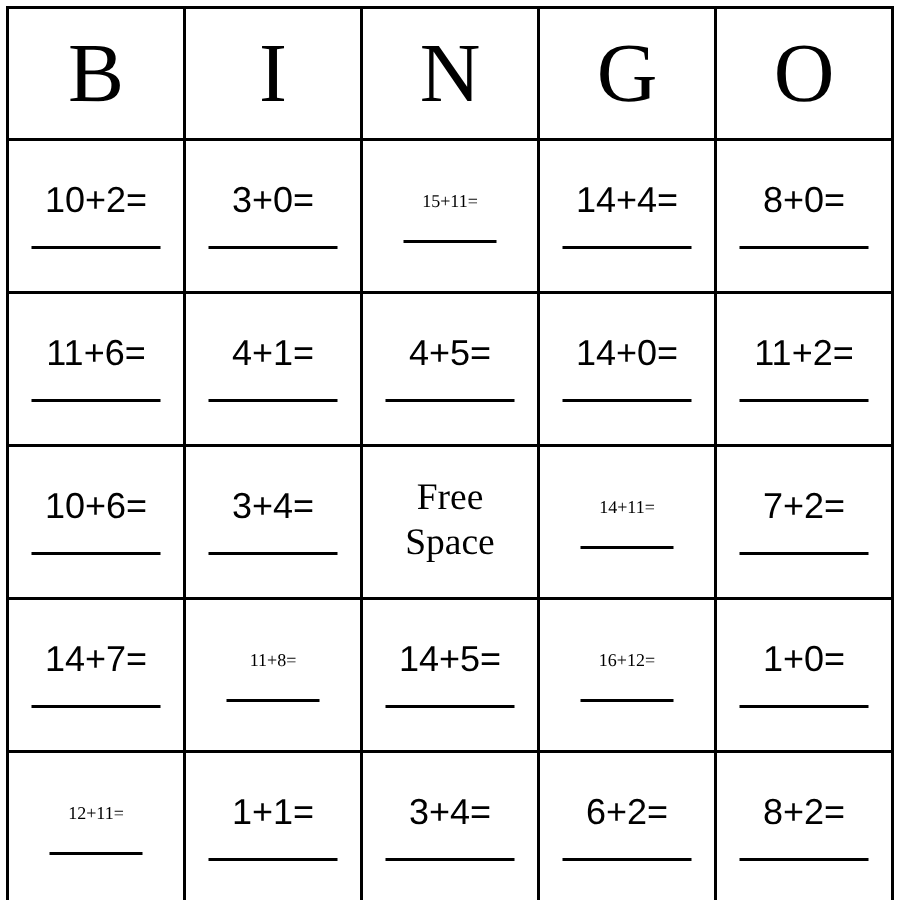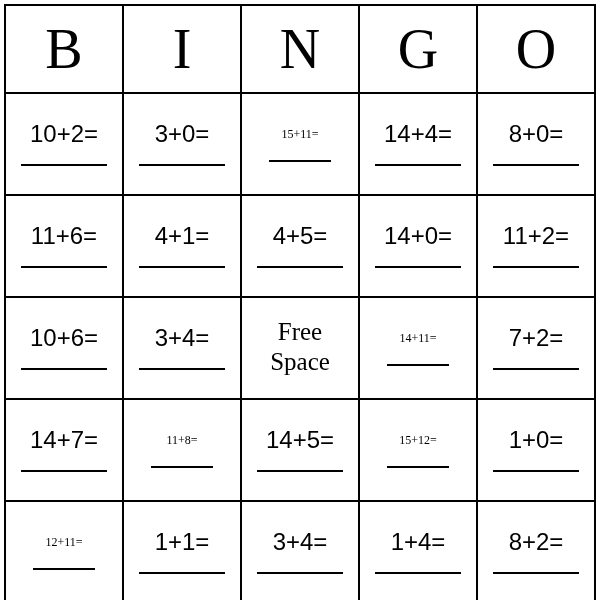--- a/index.html
+++ b/index.html
@@ -225,21 +225,21 @@
           </div>
         </td>
         <td>
           <div class="cell-inner">
             <div class="cell-text size-normal">14+5=</div>
             <div class="answer-line line-normal"></div>
           </div>
         </td>
         <td>
           <div class="cell-inner">
-            <div class="cell-text size-small">15+12=</div>
+            <div class="cell-text size-small">16+12=</div>
             <div class="answer-line line-small"></div>
           </div>
         </td>
         <td>
           <div class="cell-inner">
             <div class="cell-text size-normal">1+0=</div>
             <div class="answer-line line-normal"></div>
           </div>
         </td>
       </tr>
@@ -258,21 +258,21 @@
           </div>
         </td>
         <td>
           <div class="cell-inner">
             <div class="cell-text size-normal">3+4=</div>
             <div class="answer-line line-normal"></div>
           </div>
         </td>
         <td>
           <div class="cell-inner">
-            <div class="cell-text size-normal">1+4=</div>
+            <div class="cell-text size-normal">6+2=</div>
             <div class="answer-line line-normal"></div>
           </div>
         </td>
         <td>
           <div class="cell-inner">
             <div class="cell-text size-normal">8+2=</div>
             <div class="answer-line line-normal"></div>
           </div>
         </td>
       </tr>

